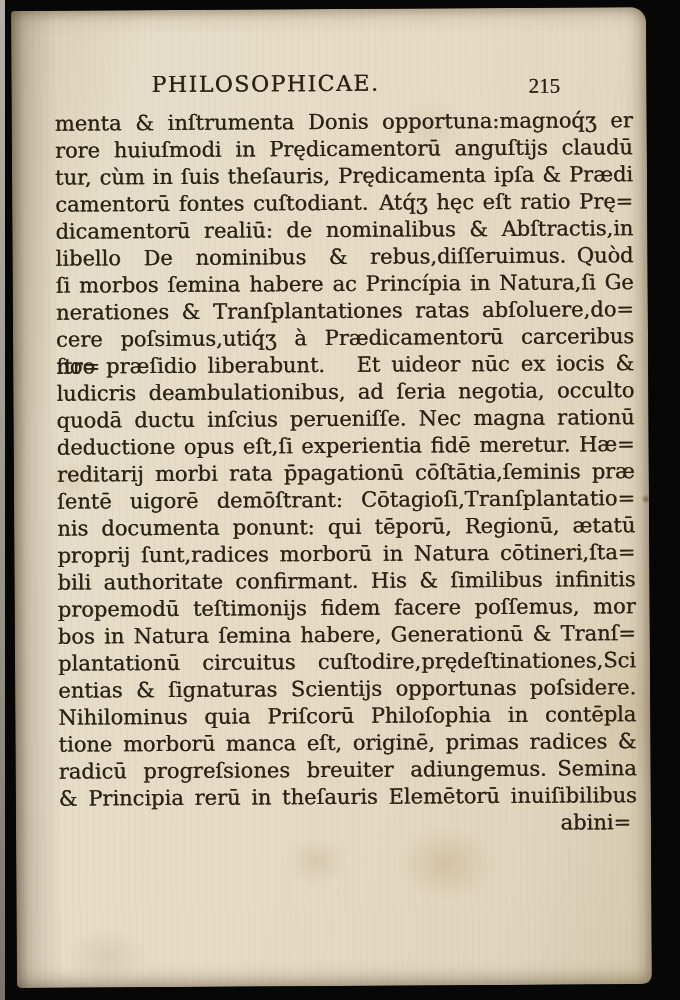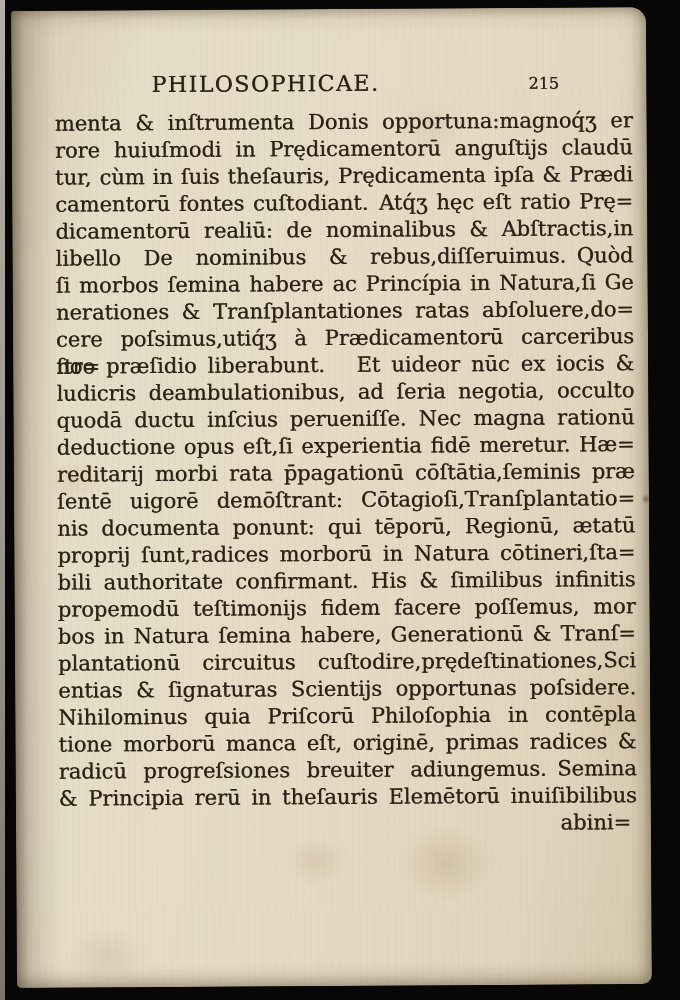--- a/index.html
+++ b/index.html
@@ -40,22 +40,23 @@
     border-radius:4px 0 0 5px;
     background:linear-gradient(90deg, rgba(52,37,18,0.35) 0%, rgba(52,37,18,0.14) 30%, rgba(52,37,18,0) 100%);
   }
   .header{position:absolute;left:0;top:62px;width:100%;height:30px;color:#2b2113;}
   .title{
     position:absolute;left:140px;top:0;
     font-size:22px;letter-spacing:1.5px;
     text-shadow:0.5px 0 0.4px rgba(43,33,19,0.75);
   }
   .folio{
-    position:absolute;left:517px;top:4px;font-size:16px;
+    position:absolute;left:517px;top:4px;font-size:21px;
     text-shadow:0.4px 0 0.3px rgba(43,33,19,0.7);
+    font-family:Liberation Serif, serif;
   }
   .textblock{
     position:absolute;left:43px;top:100px;width:578px;
     color:#2b2113;font-size:21px;line-height:27px;
     text-shadow:0.5px 0 0.4px rgba(43,33,19,0.72);
   }
   .line{
     text-align:justify;
     text-align-last:justify;
     white-space:normal;

